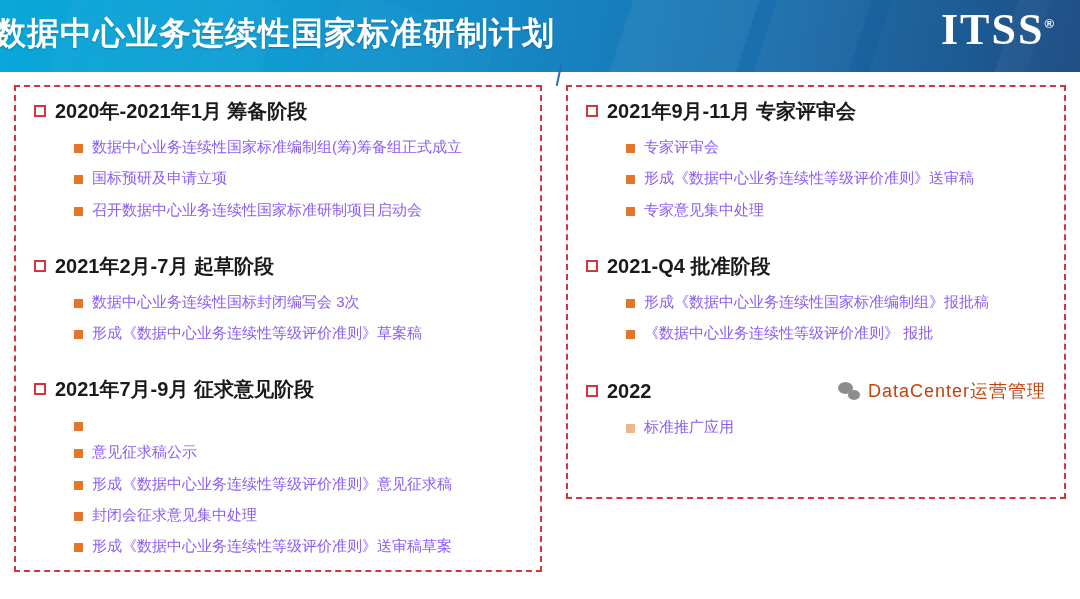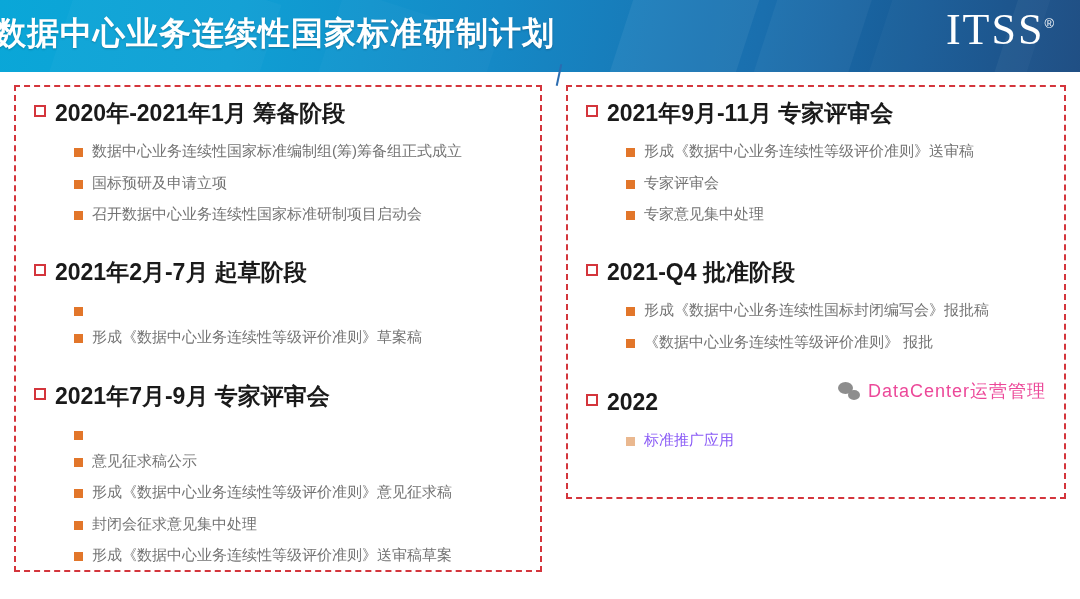--- a/index.html
+++ b/index.html
@@ -41,21 +41,21 @@
     letter-spacing: 1px;
     white-space: nowrap;
     text-shadow: 0 1px 2px rgba(0,0,0,.22);
   }
   .logo {
     position: absolute;
     right: 26px; top: 8px;
     color: #ffffff;
     font-family: "Liberation Serif", serif;
     font-size: 44px;
-    font-weight: normal;
+    font-weight: bold;
     letter-spacing: 2px;
     line-height: 1;
     margin-left: 28px;
   }
   .logo .reg {
     font-size: 13px;
     vertical-align: super;
     font-family: "Liberation Sans", sans-serif;
     letter-spacing: 0;
   }
@@ -93,21 +93,21 @@
     padding-left: 18px;
     margin-bottom: 4px;
   }
   .sq-hollow {
     flex: 0 0 auto;
     width: 12px; height: 12px;
     border: 2px solid #d4353c;
     margin-top: 8px;
   }
   .group-title {
-    font-size: 23px;
+    font-size: 20px;
     font-weight: bold;
     color: #1a1a1a;
     line-height: 1.45;
     white-space: nowrap;
   }
 
   .item {
     display: flex;
     align-items: flex-start;
     gap: 9px;
@@ -115,39 +115,39 @@
     margin: 11px 0;
   }
   .sq-solid {
     flex: 0 0 auto;
     width: 9px; height: 9px;
     background: #e2762a;
     margin-top: 7px;
   }
   .item-text {
     font-size: 15px;
-    color: #737373;
+    color: #8b5cf6;
     line-height: 1.35;
     white-space: nowrap;
   }
   .item.faded .sq-solid { background: #eab88f; }
   .item.faded .item-text { color: #8b5cf6; }
 
   .panel-left .group:nth-child(1) { margin-top: 10px; }
   .panel-right .group:nth-child(1) { margin-top: 10px; }
   .group + .group { margin-top: 32px; }
 
   
   .footer-wm {
     position: absolute;
     right: 34px; bottom: 24px;
     display: flex;
     align-items: center;
     gap: 8px;
-    color: #ec4899;
+    color: #c2410c;
     font-size: 18px;
     letter-spacing: 1px;
   }
   .wechat-icon {
     width: 22px; height: 18px;
     position: relative;
   }
   .wechat-icon .b1, .wechat-icon .b2 {
     position: absolute;
     border-radius: 50%;
@@ -197,31 +197,32 @@
       </div>
     </div>
 
     <div class="group">
       <div class="group-head">
         <span class="sq-hollow"></span>
         <span class="group-title">2021年2月-7月 起草阶段</span>
       </div>
       <div class="item">
         <span class="sq-solid"></span>
+        <span class="item-text">数据中心业务连续性国标封闭编写会 3次</span>
       </div>
       <div class="item">
         <span class="sq-solid"></span>
         <span class="item-text">形成《数据中心业务连续性等级评价准则》草案稿</span>
       </div>
     </div>
 
     <div class="group">
       <div class="group-head">
         <span class="sq-hollow"></span>
-        <span class="group-title">2021年7月-9月 专家评审会</span>
+        <span class="group-title">2021年7月-9月 征求意见阶段</span>
       </div>
       <div class="item">
         <span class="sq-solid"></span>
       </div>
       <div class="item">
         <span class="sq-solid"></span>
         <span class="item-text">意见征求稿公示</span>
       </div>
       <div class="item">
         <span class="sq-solid"></span>
@@ -241,40 +242,40 @@
 
   <div class="panel panel-right">
 
     <div class="group">
       <div class="group-head">
         <span class="sq-hollow"></span>
         <span class="group-title">2021年9月-11月 专家评审会</span>
       </div>
       <div class="item">
         <span class="sq-solid"></span>
+        <span class="item-text">专家评审会</span>
+      </div>
+      <div class="item">
+        <span class="sq-solid"></span>
         <span class="item-text">形成《数据中心业务连续性等级评价准则》送审稿</span>
       </div>
       <div class="item">
         <span class="sq-solid"></span>
-        <span class="item-text">专家评审会</span>
-      </div>
-      <div class="item">
-        <span class="sq-solid"></span>
         <span class="item-text">专家意见集中处理</span>
       </div>
     </div>
 
     <div class="group">
       <div class="group-head">
         <span class="sq-hollow"></span>
         <span class="group-title">2021-Q4 批准阶段</span>
       </div>
       <div class="item">
         <span class="sq-solid"></span>
-        <span class="item-text">形成《数据中心业务连续性国标封闭编写会》报批稿</span>
+        <span class="item-text">形成《数据中心业务连续性国家标准编制组》报批稿</span>
       </div>
       <div class="item">
         <span class="sq-solid"></span>
         <span class="item-text">《数据中心业务连续性等级评价准则》 报批</span>
       </div>
     </div>
 
     <div class="group" style="margin-top:34px;">
       <div class="group-head">
         <span class="sq-hollow"></span>

